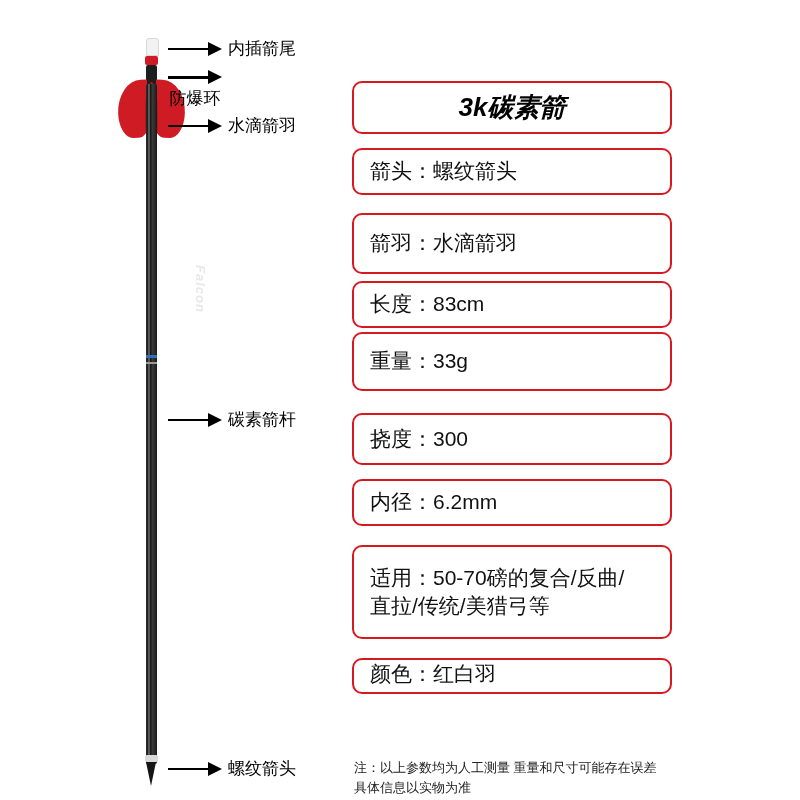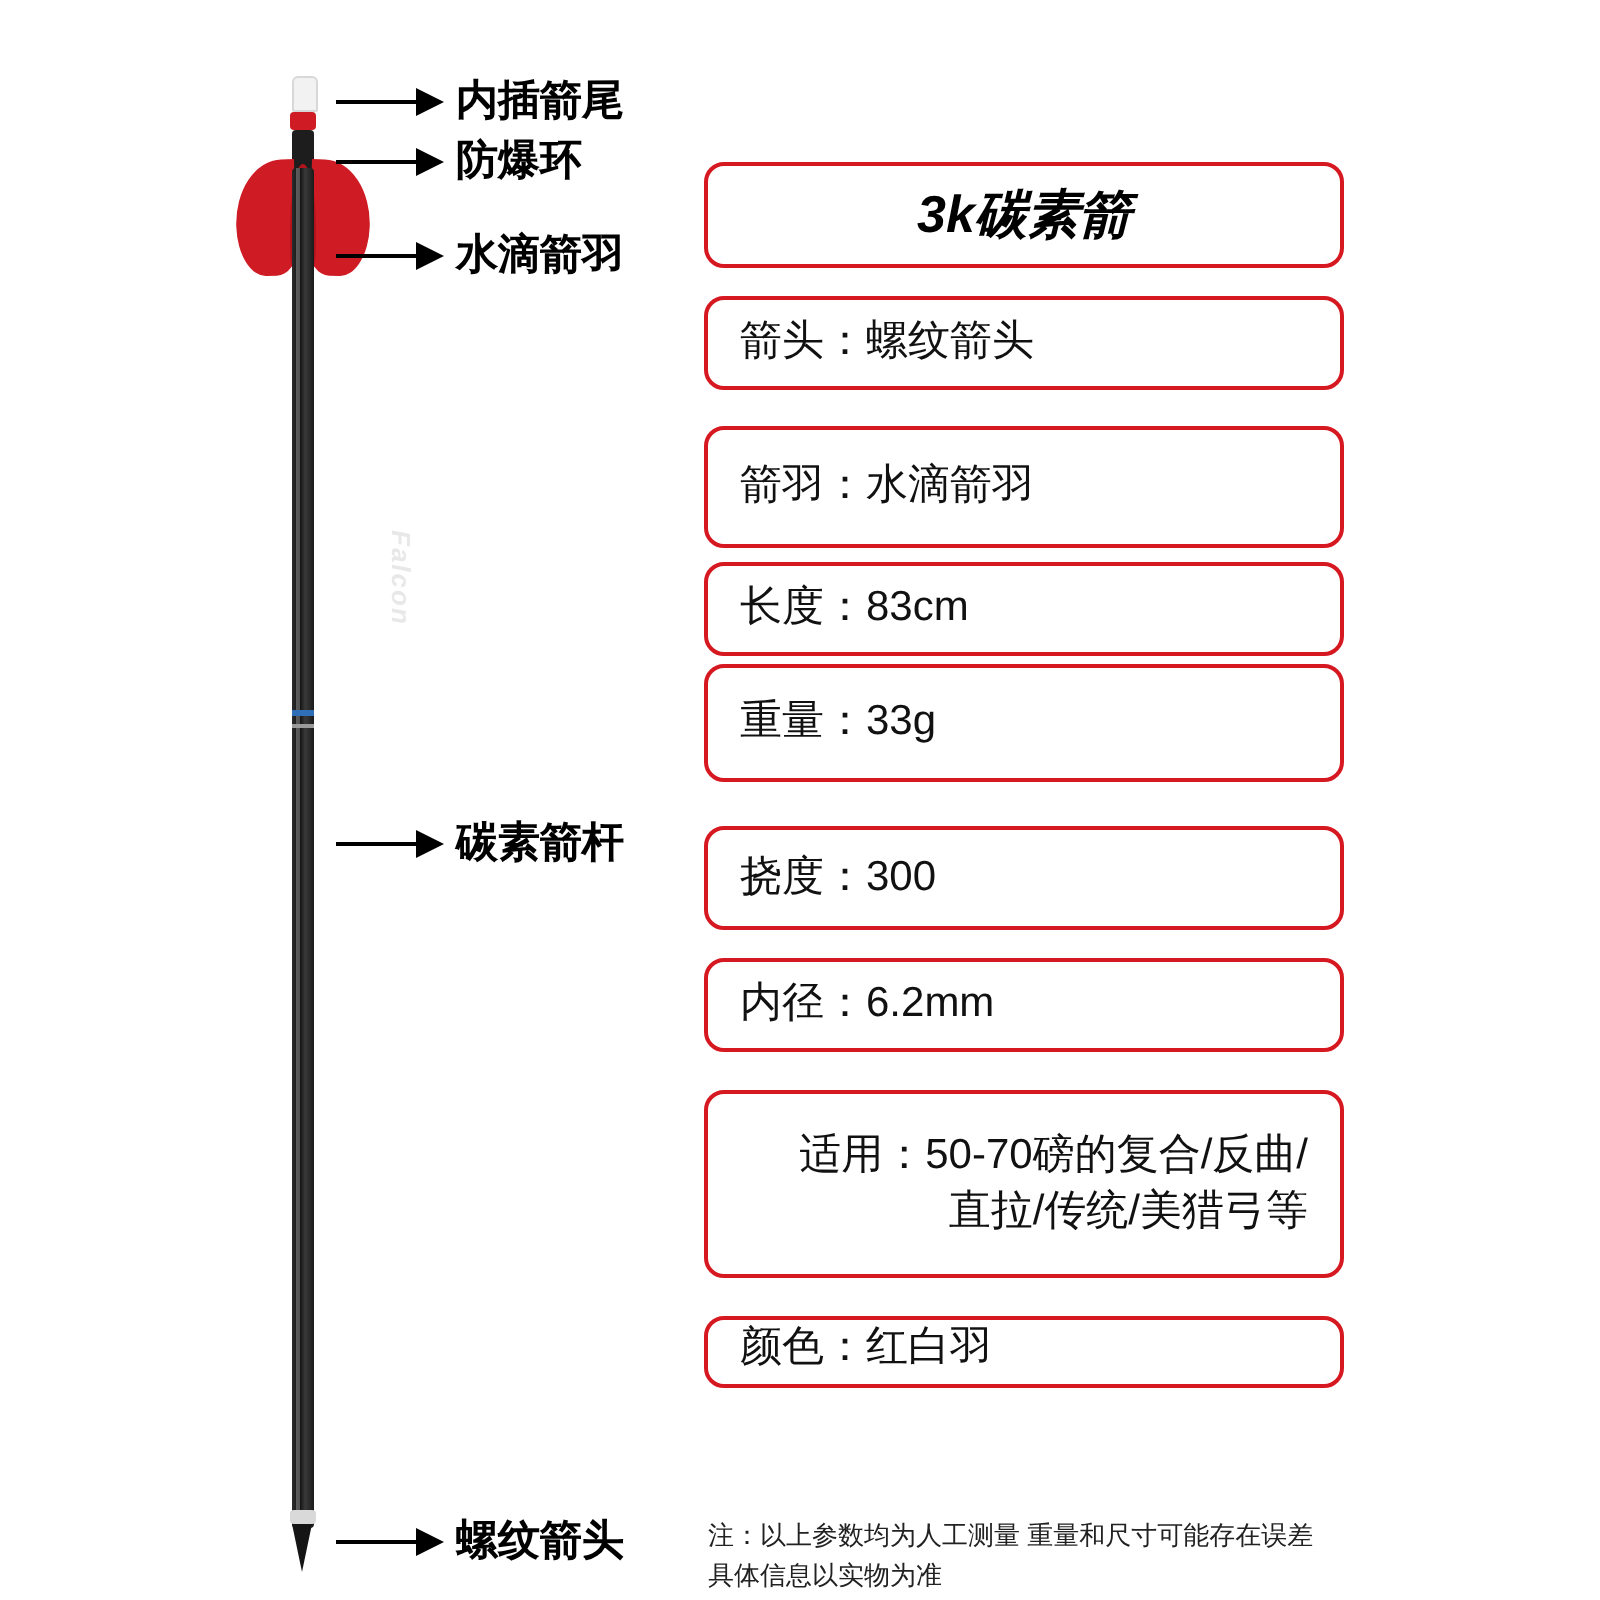--- a/index.html
+++ b/index.html
@@ -185,22 +185,22 @@
     position: absolute;
     right: 0;
     top: 0px;
     width: 0;
     height: 0;
     border-top: 7px solid transparent;
     border-bottom: 7px solid transparent;
     border-left: 14px solid #000;
   }
   .callout .ctext {
-    font-size: 21px;
-    font-weight: bold;
+    font-size: 17px;
+    font-weight: normal;
     color: #000;
     line-height: 1;
     text-align: right;
   }
 
   
   #spec-panel {
     position: absolute;
     left: 352px;
     top: 0;
@@ -263,21 +263,21 @@
   <div class="shaft-stripe-b"></div>
 
   <div class="point-collar"></div>
   <div class="point-tip"></div>
 
   <div class="callout" style="left:168px; top:40px;">
     <span class="lead"></span>
     <span class="ctext">内插箭尾</span>
   </div>
 
-  <div class="callout" style="left:168px; top:70px;">
+  <div class="callout" style="left:168px; top:70px;flex-direction:column;">
     <span class="lead"></span>
     <span class="ctext">防爆环</span>
   </div>
 
   <div class="callout" style="left:168px; top:117px;">
     <span class="lead"></span>
     <span class="ctext">水滴箭羽</span>
   </div>
 
   <div class="callout" style="left:168px; top:411px;">
@@ -314,21 +314,21 @@
   </div>
 
   <div class="spec-box" style="top:413px; height:52px;">
     <span class="spec-text">挠度：300</span>
   </div>
 
   <div class="spec-box" style="top:479px; height:47px;">
     <span class="spec-text">内径：6.2mm</span>
   </div>
 
-  <div class="spec-box" style="top:545px; height:94px; flex-direction:column; align-items:flex-end; justify-content:center;">
+  <div class="spec-box" style="top:545px; height:94px; flex-direction:column; align-items:flex-start; justify-content:center;">
     <span class="spec-text">适用：50-70磅的复合/反曲/</span>
     <span class="spec-text">直拉/传统/美猎弓等</span>
   </div>
 
   <div class="spec-box" style="top:658px; height:34px;font-family:Liberation Mono, monospace;">
     <span class="spec-text">颜色：红白羽</span>
   </div>
 
   <div id="note" style="top:758px;">
     <div>注：以上参数均为人工测量 重量和尺寸可能存在误差</div>

